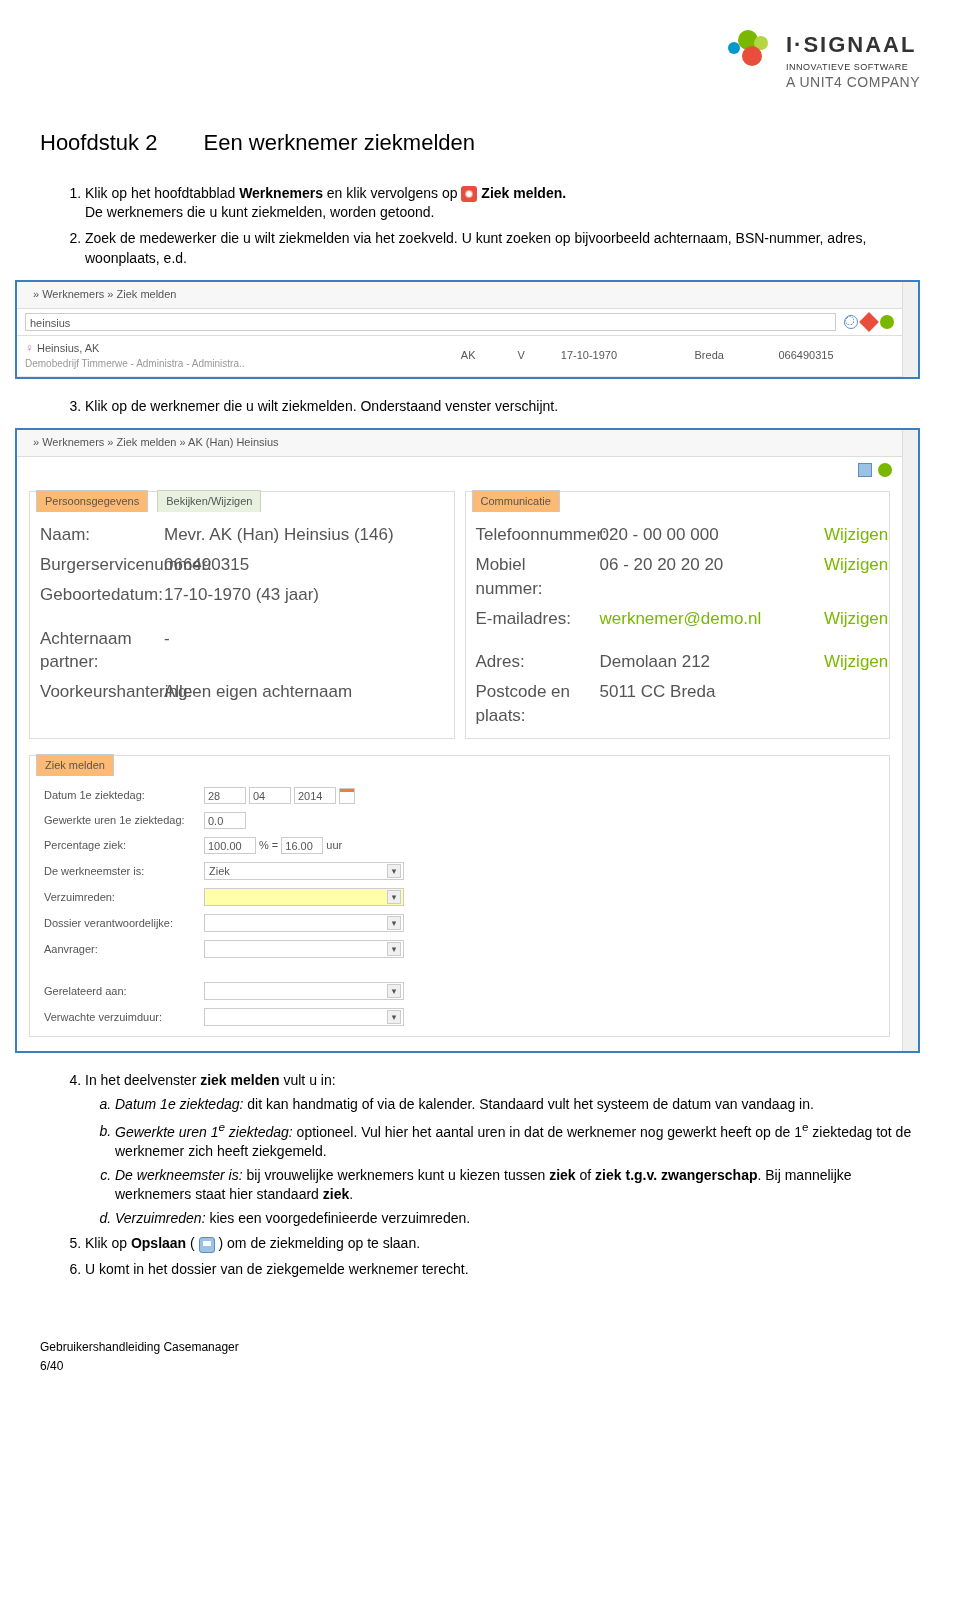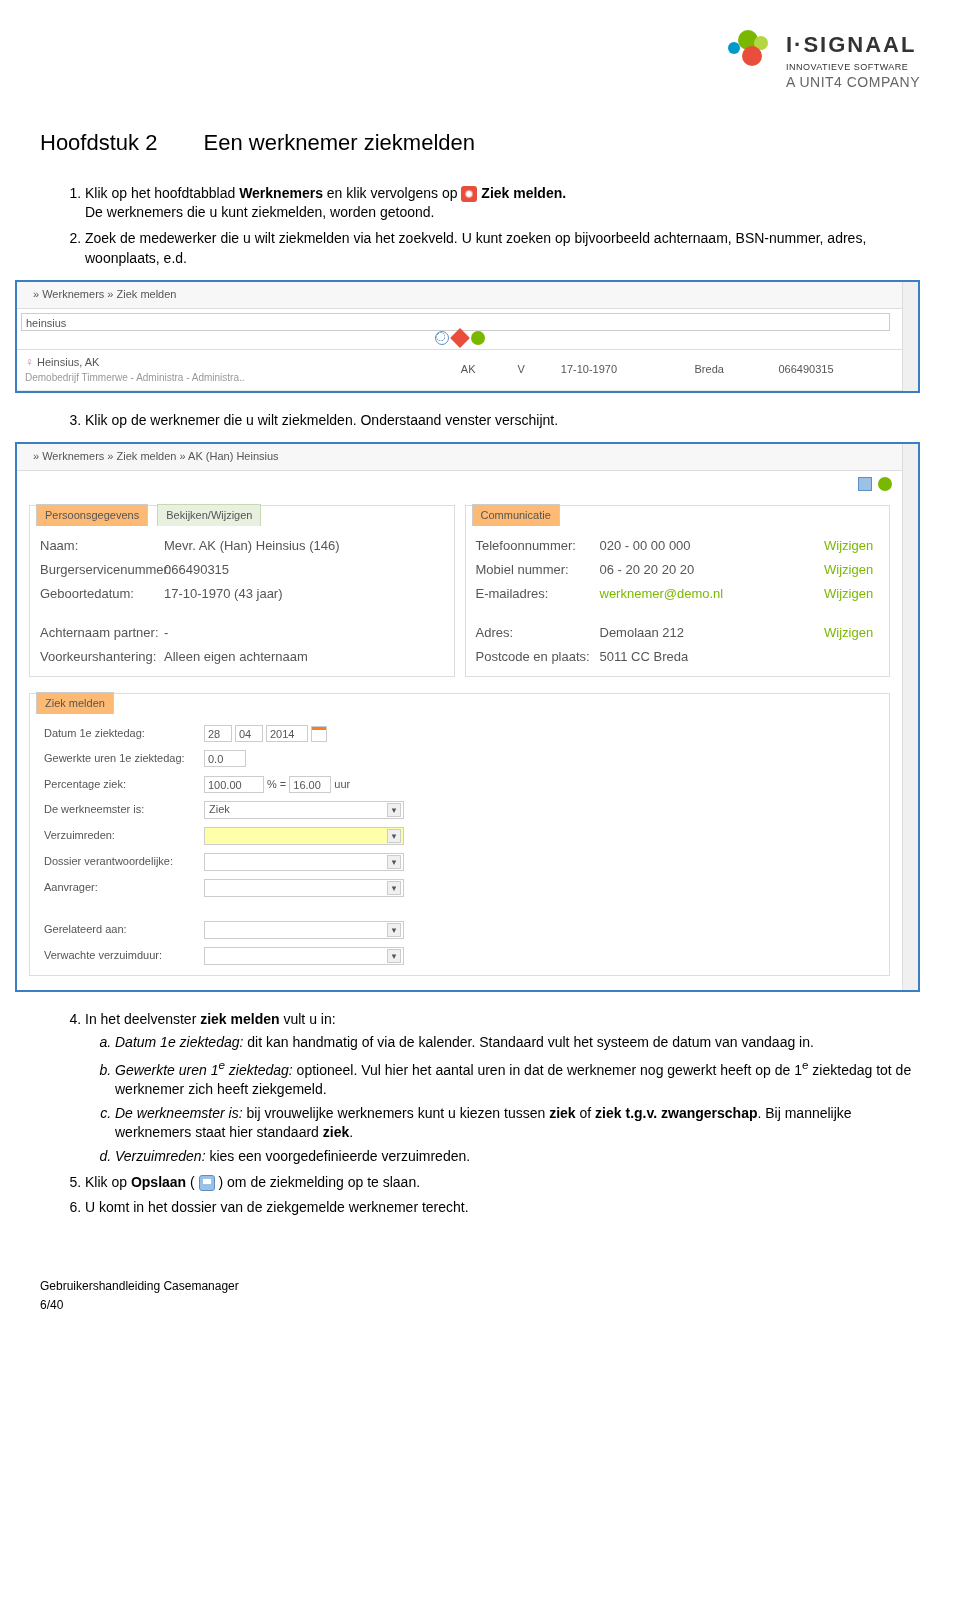--- a/index.html
+++ b/index.html
@@ -49,52 +49,52 @@
   }
 
   .screenshot {
     border: 2px solid #3a7fc4;
     margin: 12px 0 18px -25px;
     background: #fff;
     font-size: 11px;
     color: #555;
   }
   .ss-breadcrumb { padding: 5px 16px; background: #f7f7f7; border-bottom: 1px solid #ddd; }
-  .ss-search { padding: 4px 8px; border-bottom: 1px solid #ddd; display: flex; justify-content: space-between; align-items: center; flex-direction: column; }
+  .ss-search { padding: 4px 8px; border-bottom: 1px solid #ddd; display: flex; justify-content: space-between; align-items: center; }
   .ss-search-box { border: 1px solid #ccc; padding: 2px 4px; width: 100%; margin-right: 8px; background:#fff; height:18px; }
   .ss-icons { display: flex; gap: 4px; }
   .tiny-icon { width: 14px; height: 14px; display:inline-block; }
   .tiny-icon.mag { background: radial-gradient(circle at 40% 40%, transparent 35%, #5a8fbf 40%, transparent 45%); border:1px solid #5a8fbf; border-radius:50%; }
   .tiny-icon.gem { background: #e94e3c; transform: rotate(45deg); }
   .tiny-icon.grn { background: #7ab800; border-radius:50%; }
   .tiny-icon.blu { background:#9bc2e6; border:1px solid #5a8fbf; }
 
   .ss-table { width: 100%; border-collapse: collapse; }
   .ss-table th, .ss-table td { text-align: left; padding: 4px 8px; font-weight: normal; color:#555; border-bottom:1px solid #e8e8e8; }
   .ss-table th { background: #fafafa; }
   .emp-icon { color:#c080c0; font-size:12px; }
   .emp-sub { color:#999; font-size:10px; }
 
   .ss2 .ss-toolbar { display:flex; justify-content:flex-end; gap:6px; padding:6px 10px; }
   .panels { display:flex; gap:10px; padding:8px 12px; }
   .panel { flex:1; border:1px solid #ddd; }
   .panel-tab { display:inline-block; border:1px solid #ccc; border-bottom:none; background:#fdba74; padding:3px 8px; font-size:11px; margin-left:6px; margin-top:-1px; position:relative; top:-1px; }
   .panel-tab.alt { background:#e8f0e0; border-color:#c7d9b4; }
-  .panel-body { padding:10px; display:grid; grid-template-columns: 120px 1fr 55px; row-gap:6px; column-gap:4px; font-size:13px; color:#555; }
+  .panel-body { padding:10px; display:grid; grid-template-columns: 120px 1fr 55px; row-gap:6px; column-gap:4px; font-size:17px; color:#555; }
   .panel-body.two { grid-template-columns: 120px 1fr; }
   .gap-row { grid-column: 1/-1; height:8px; }
   .link { color:#7ab800; }
 
   .form-panel { margin:8px 12px 14px 12px; border:1px solid #ddd; }
   .form-body { padding:10px 14px; display:grid; grid-template-columns:160px 1fr; row-gap:8px; align-items:center; font-size:11px; color:#555; }
   .date-group { display:flex; align-items:center; gap:3px; }
   .mini-input { border:1px solid #ccc; padding:1px 3px; background:#fff; min-width:24px; height:17px; font-size:11px; text-align:left; display:inline-block; }
-  .mini-input.w30 { width:28px; }
+  .mini-input.w30 { width:42px; }
   .mini-input.w45 { width:42px; }
-  .mini-input.w55 { width:60px; }
+  .mini-input.w55 { width:52px; }
   .cal-icon { width:16px; height:16px; border:1px solid #ccc; background:linear-gradient(to bottom,#f08030 20%,#fff 20%); display:inline-block; }
   .select { border:1px solid #ccc; background:#fff; height:18px; width:200px; display:flex; justify-content:flex-end; align-items:center; padding-right:2px; }
   .select.hl { background:#ffffaa; }
   .chev { font-size:9px; background:#f0f0f0; border:1px solid #ccc; width:14px; height:14px; display:flex; align-items:center; justify-content:center; }
   .scroll-stub { width:16px; background:#f0f0f0; border-left:1px solid #ddd; }
   .ss-wrap { display:flex; }
   .ss-content { flex:1; }
 
   .footer { margin-top: 60px; font-size: 12px; color:#000; }
   .footer .page { margin-top:2px; }

